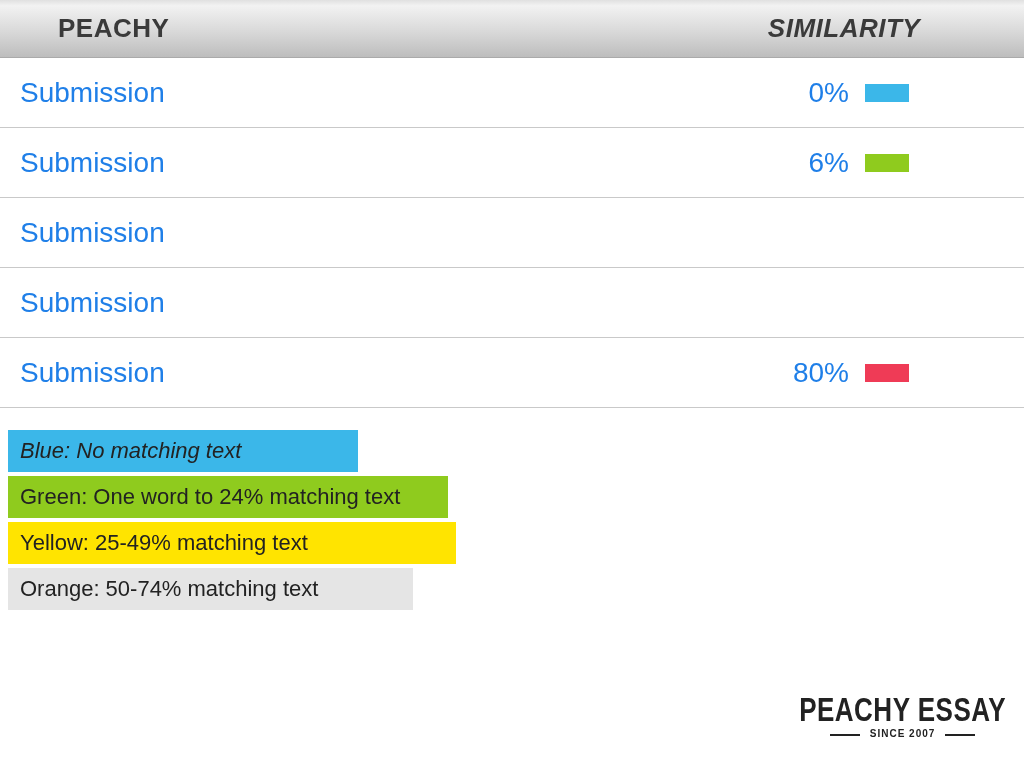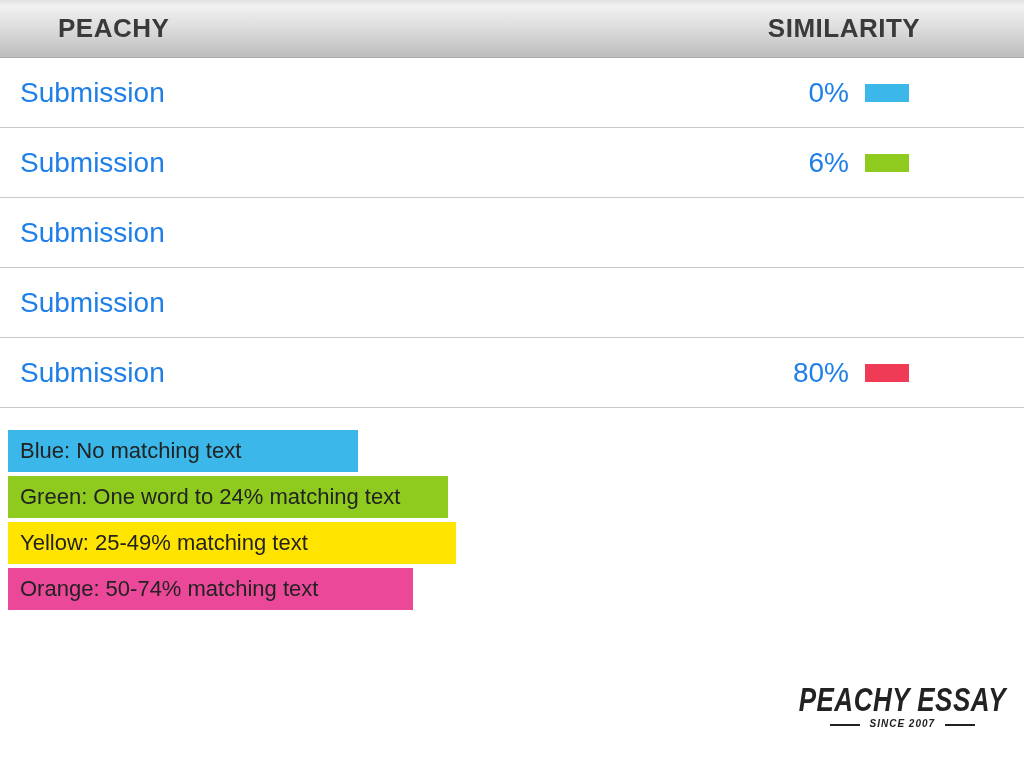--- a/index.html
+++ b/index.html
@@ -19,21 +19,21 @@
   }
   .th {
     font-weight: 700;
     font-size: 26px;
     letter-spacing: 0.5px;
     color: #3a3a3a;
     display: flex;
     align-items: center;
   }
   .th-title { flex: 1; padding-left: 58px; }
-  .th-similarity { width: 360px; justify-content: center; }
+  .th-similarity { width: 360px; justify-content: center; font-style: italic; }
   .row {
     display: flex;
     align-items: center;
     height: 70px;
     border-bottom: 1px solid #c9c9c9;
   }
   .title-cell {
     flex: 1;
     padding-left: 20px;
     font-size: 28px;
@@ -66,24 +66,23 @@
     display: flex;
     align-items: center;
     padding-left: 12px;
     font-size: 22px;
     color: #222;
     margin-bottom: 4px;
   }
   .logo {
     position: absolute;
     right: 18px;
-    bottom: 36px;
+    bottom: 26px;
     text-align: center;
     color: #222;
-    font-style: italic;
   }
   .logo-main {
     font-family: "Arial Black", Impact, sans-serif;
     font-weight: 900;
     font-size: 26px;
     letter-spacing: 0.5px;
     line-height: 1;
     transform: scaleY(1.25);
   }
   .logo-sub {
@@ -139,30 +138,30 @@
         <div class="title-cell">Submission</div>
         <div class="sim-cell">
           <span class="sim-pct">80%</span>
           <span class="swatch" style="background: rgb(239, 59, 86);"></span>
         </div>
       </div>
     </div>
 </div>
 
 <div class="legend" id="legend">
-    <div class="legend-item" style="background: rgb(59, 183, 233); width: 350px;">
+    <div class="legend-item" style="background: rgb(59, 183, 233); width: 350px; font-style: italic;">
       <span>Blue: No matching text</span>
     </div>
     <div class="legend-item" style="background: rgb(143, 203, 30); width: 440px;">
       <span>Green: One word to 24% matching text</span>
     </div>
     <div class="legend-item" style="background: rgb(255, 228, 0); width: 448px;">
       <span>Yellow: 25-49% matching text</span>
     </div>
-    <div class="legend-item" style="background: #ec4899; width: 405px;">
+    <div class="legend-item" style="background: #e5e5e5; width: 405px;">
       <span>Orange: 50-74% matching text</span>
     </div>
   </div>
 
 <div class="logo">
   <div class="logo-main">PEACHY ESSAY</div>
   <div class="logo-sub">SINCE 2007</div>
 </div>
 
 </body></html>

